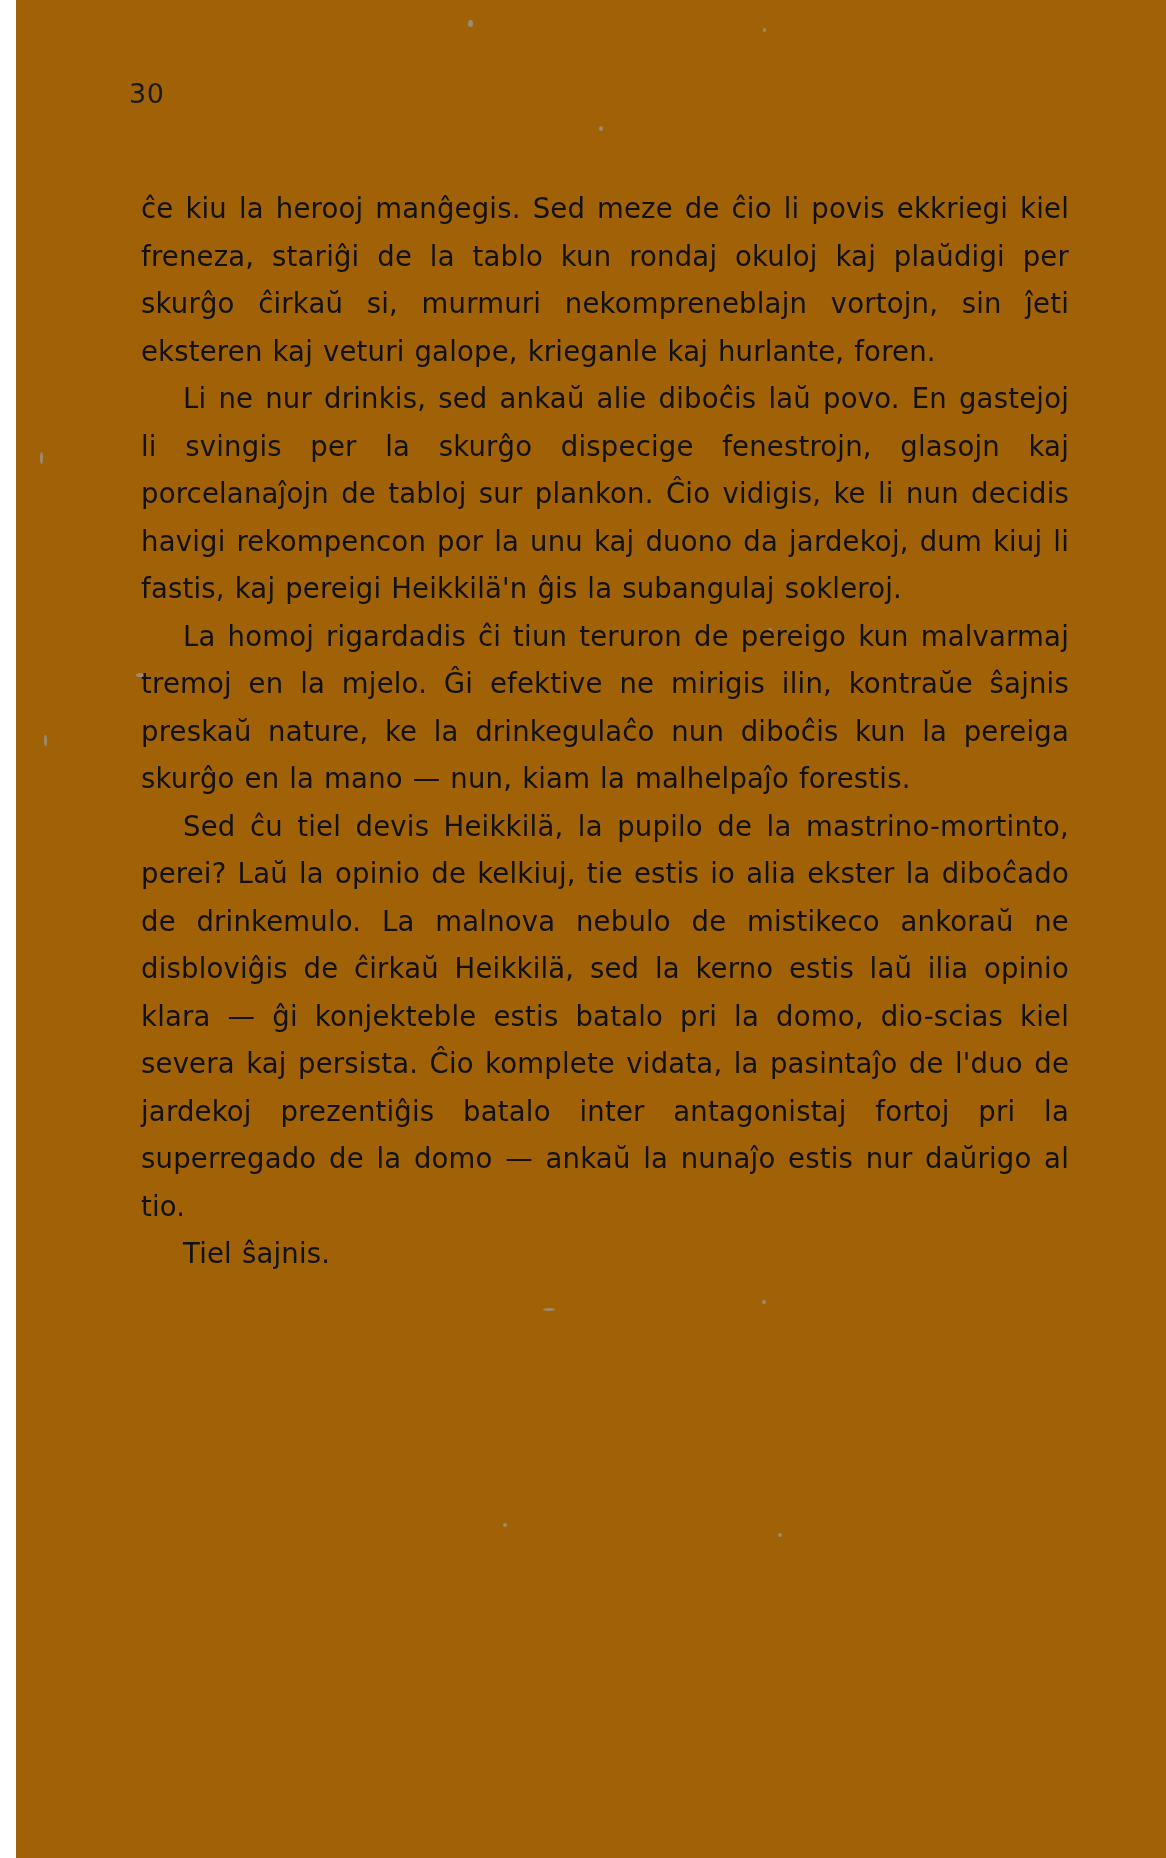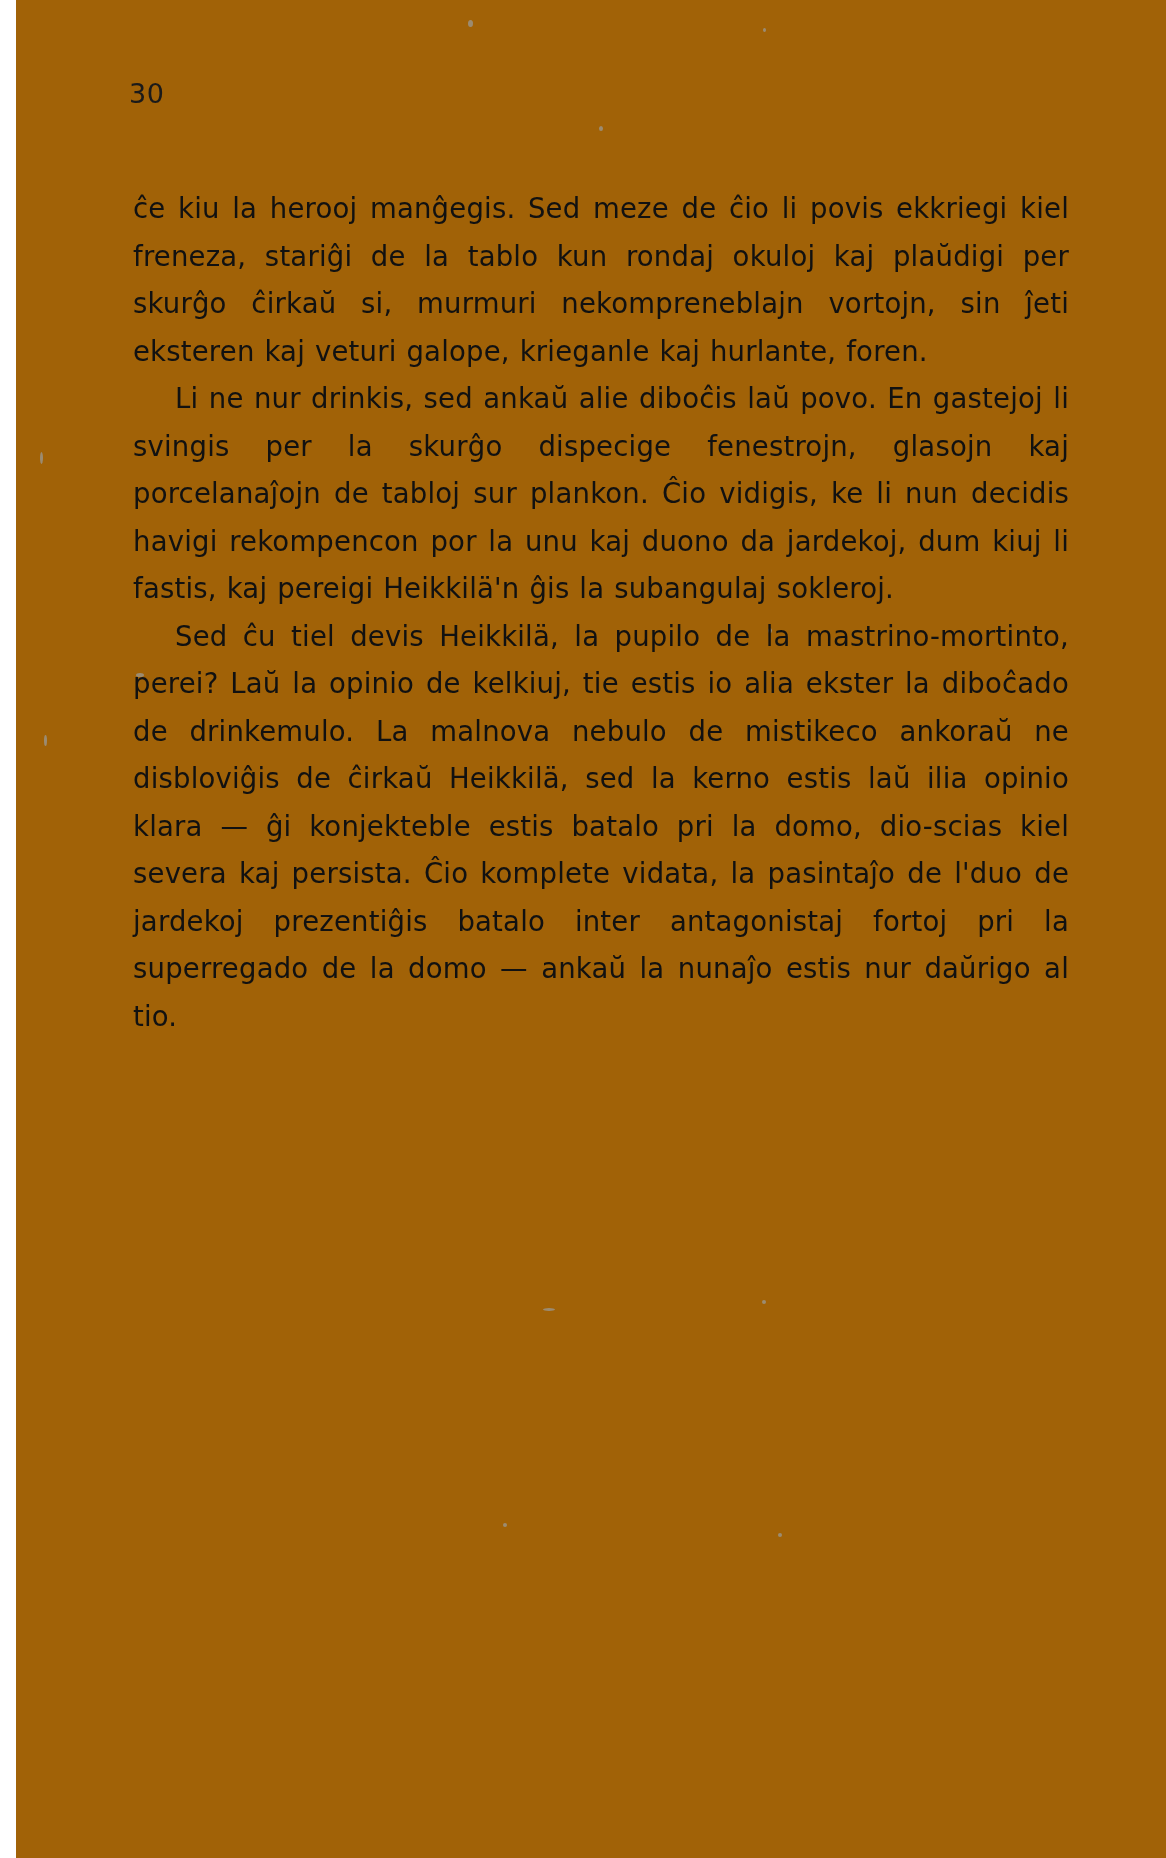--- a/index.html
+++ b/index.html
@@ -32,21 +32,21 @@
     color: #1a1a1a;
     font-family: "DejaVu Sans", sans-serif;
   }
   .text-column {
     position: absolute;
     top: 185px;
     left: 113px;
     width: 940px;
   }
   p.para {
-    margin: 0 0 0 4px;
+    margin: 0 0 0 12px;
     font-size: 27.5px;
     line-height: 47.5px;
     text-align: justify;
     text-justify: inter-word;
     color: #111111;
     letter-spacing: 0.2px;
     word-spacing: 1px;
   }
   p.para.indent {
     text-indent: 42px;
@@ -74,16 +74,18 @@
   <div class="speck" style="left:746px; top:1300px; width:4px; height:4px;"></div>
   <div class="speck" style="left:487px; top:1523px; width:4px; height:4px;"></div>
   <div class="speck" style="left:762px; top:1533px; width:4px; height:4px;"></div>
   <div class="speck" style="left:120px; top:673px; width:8px; height:4px;"></div>
 
   <div class="page-number">30</div>
 
   <div class="text-column">
     <p class="para">ĉe kiu la herooj manĝegis.  Sed meze de ĉio li povis ekkriegi kiel freneza, stariĝi de la tablo kun rondaj okuloj kaj plaŭdigi per skurĝo ĉirkaŭ si, murmuri nekompreneblajn vortojn, sin ĵeti eksteren kaj veturi galope, krieganle kaj hurlante, foren.</p>
     <p class="para indent">Li ne nur drinkis, sed ankaŭ alie  diboĉis laŭ povo. En gastejoj li svingis per la skurĝo dispecige fenestrojn, glasojn kaj porcelanaĵojn de tabloj sur plankon.  Ĉio vidigis, ke li nun decidis havigi rekompencon por la unu kaj duono da jardekoj, dum kiuj li fastis, kaj pereigi Heikkilä'n ĝis la subangulaj sokleroj.</p>
+    <p class="para indent">La homoj rigardadis ĉi tiun teruron de pereigo kun malvarmaj tremoj en la mjelo.   Ĝi efektive ne mirigis ilin, kontraŭe ŝajnis preskaŭ nature, ke la drinkegulaĉo nun diboĉis kun la pereiga skurĝo en la mano — nun, kiam la malhelpaĵo forestis.</p>
     <p class="para indent">Sed ĉu tiel devis Heikkilä, la pupilo de la mastrino-mortinto, perei?   Laŭ la opinio de kelkiuj, tie estis io alia ekster la diboĉado de drinkemulo.  La malnova nebulo de mistikeco ankoraŭ ne disbloviĝis de ĉirkaŭ Heikkilä, sed la kerno estis laŭ ilia opinio klara — ĝi konjekteble estis batalo pri la domo, dio-scias kiel severa kaj persista.  Ĉio komplete vidata, la pasintaĵo de l'duo de jardekoj prezentiĝis batalo inter antagonistaj fortoj pri la superregado de la domo — ankaŭ la nunaĵo estis nur daŭrigo al tio.</p>
+    <p class="para indent">Tiel ŝajnis.</p>
   </div>
 
 </div>
 
 </body></html>

